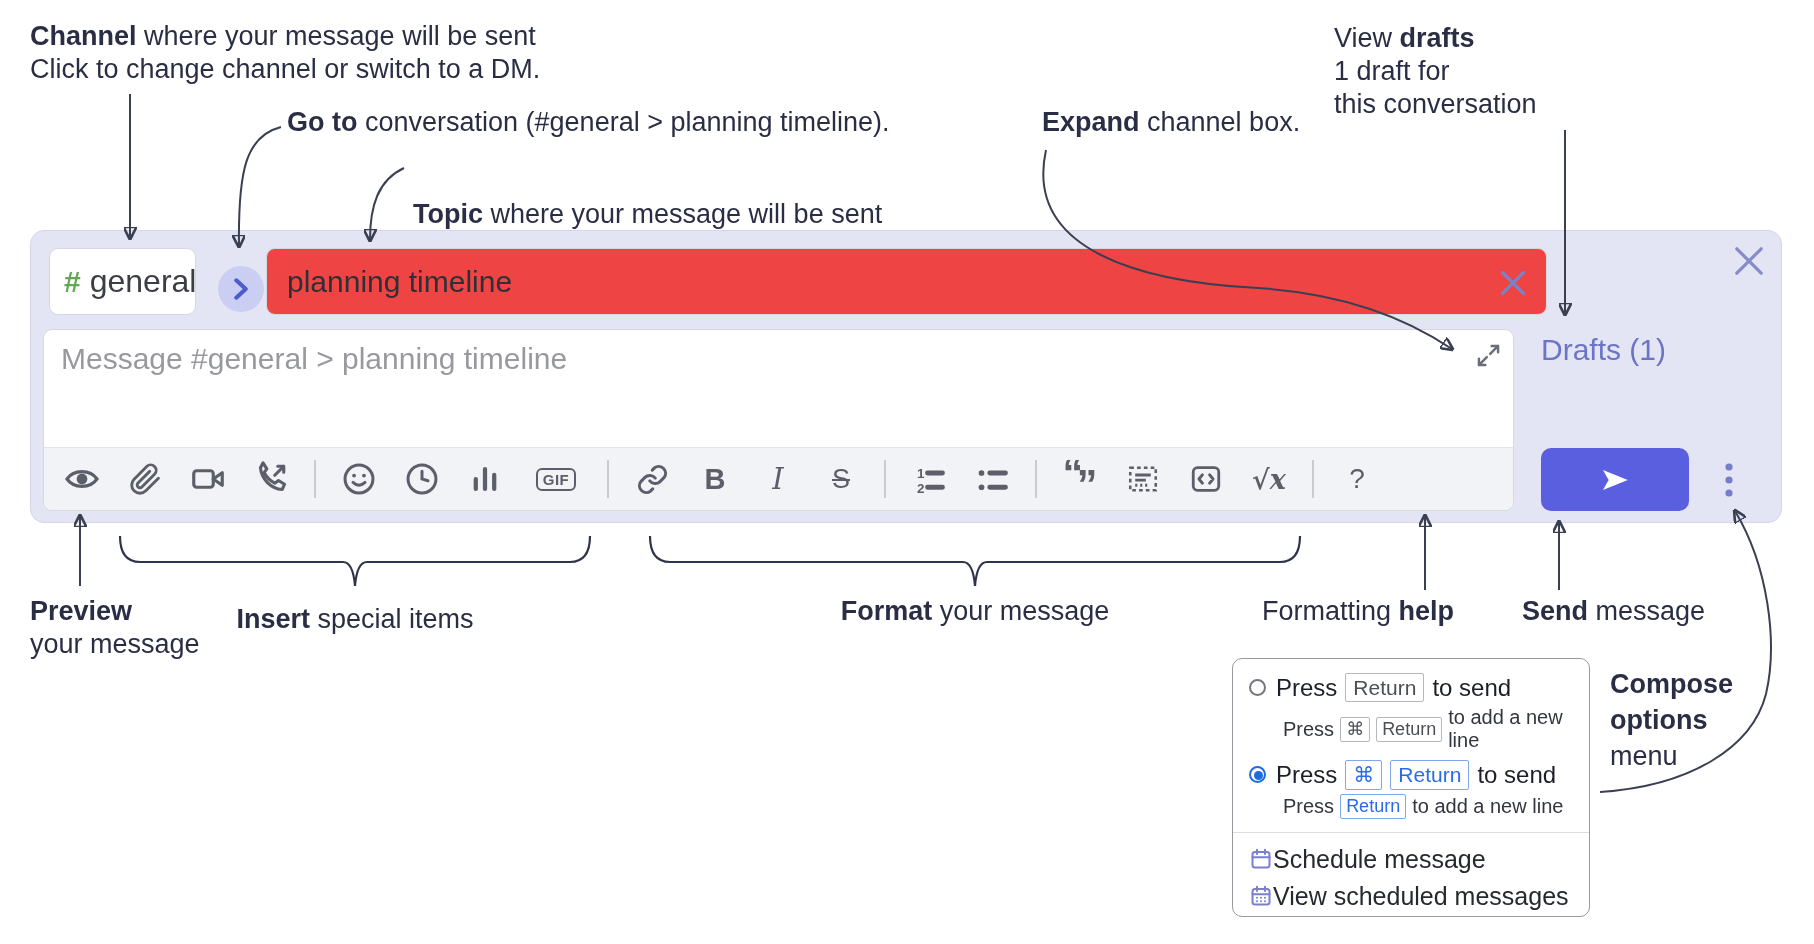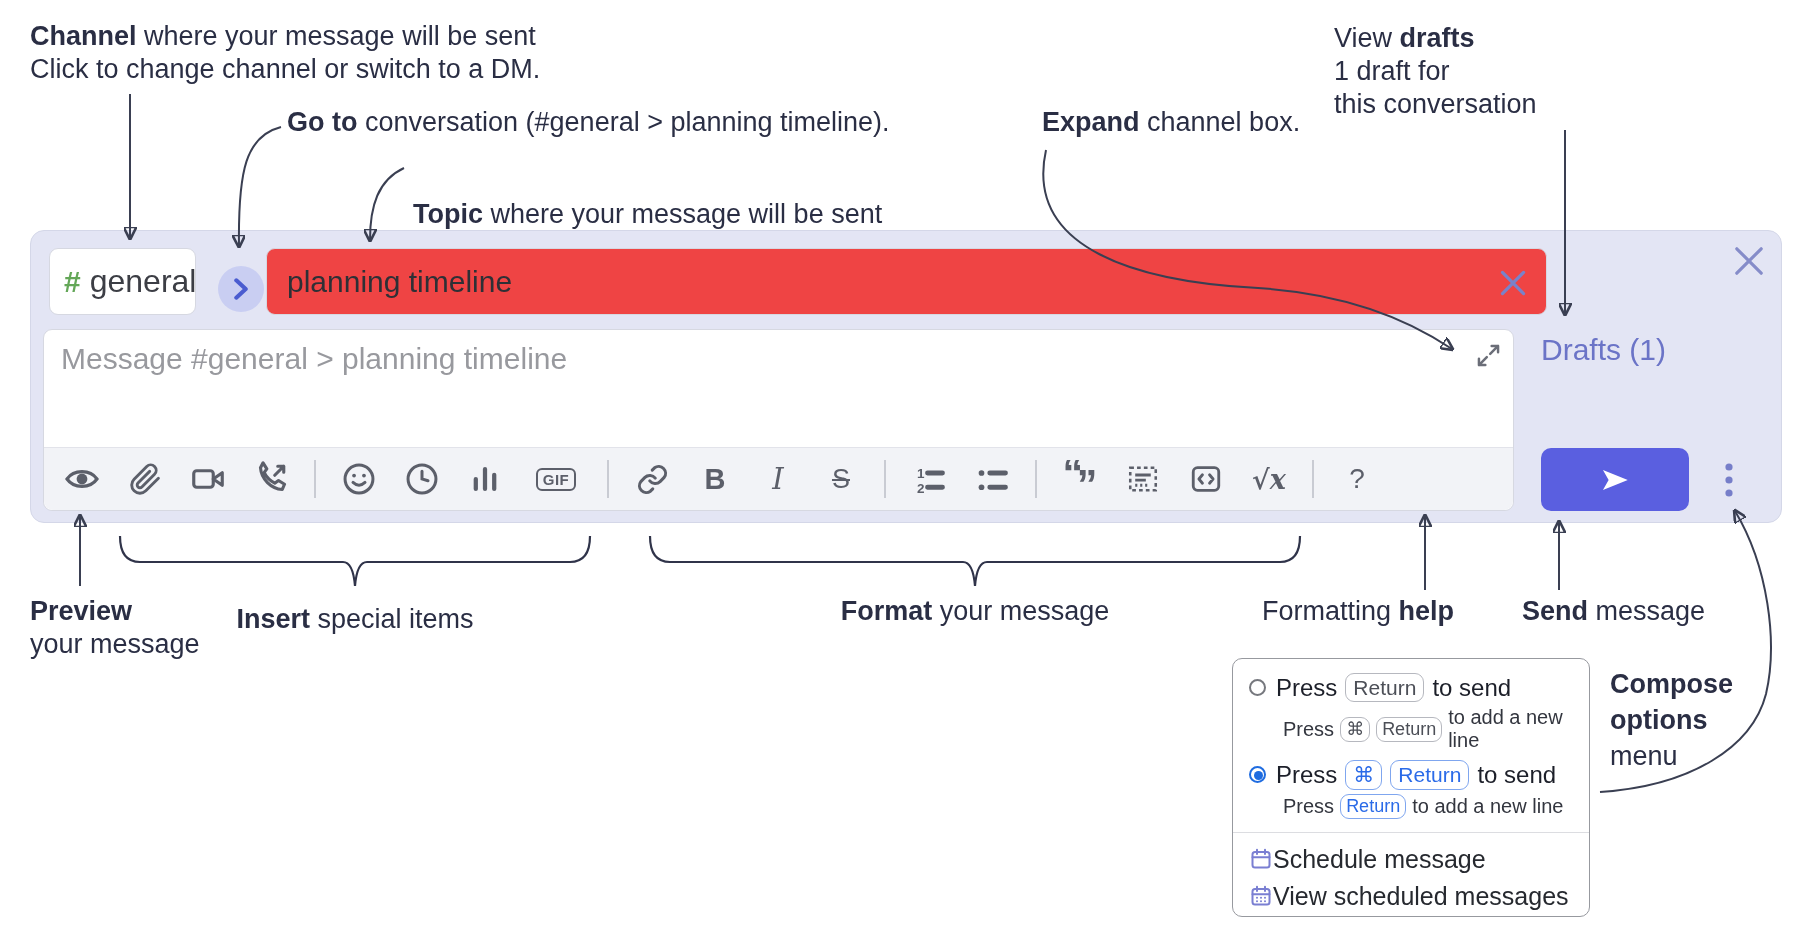--- a/index.html
+++ b/index.html
@@ -55,21 +55,21 @@
   .send-btn{position:absolute;left:1510px;top:217px;width:148px;height:63px;background:var(--accent);border:none;border-radius:10px;display:flex;align-items:center;justify-content:center;cursor:pointer;}
   .dots-btn{position:absolute;left:1686px;top:226px;width:24px;height:46px;display:flex;align-items:center;justify-content:center;cursor:pointer;}
   
   .popup{position:absolute;left:1232px;top:658px;width:358px;height:259px;background:#fff;border:1.5px solid #97999f;border-radius:10px;z-index:6;padding:11px 0 8px 0;font-size:24px;color:#1c1f29;}
   .opt{display:flex;align-items:center;gap:10px;padding:3px 16px;cursor:pointer;}
   .opt .txt{display:flex;align-items:center;gap:8px;}
   .optsub{padding:1px 16px 5px 50px;font-size:20px;color:#33363f;display:flex;align-items:center;gap:6px;cursor:pointer;}
   .radio{width:17px;height:17px;border:2px solid #76787e;border-radius:50%;flex:0 0 auto;position:relative;background:#fff;}
   .radio.sel{border-color:#1f6ce0;}
   .radio.sel::after{content:"";position:absolute;left:3px;top:3px;width:9px;height:9px;border-radius:50%;background:#1f6ce0;}
-  kbd{font-family:"Liberation Sans",sans-serif;font-size:21px;color:#4c4f57;border:1.3px solid #b6b8bf;border-radius:9px;background:#fff;padding:0 7px;line-height:1.3;}
+  kbd{font-family:"Liberation Sans",sans-serif;font-size:21px;color:#4c4f57;border:1.3px solid #b6b8bf;border-radius:2px;background:#fff;padding:0 7px;line-height:1.3;}
   .optsub kbd{font-size:18px;padding:0 5px;}
   kbd.blue{color:var(--kbd-blue);border-color:#7fa6ef;}
   .pdiv{border-top:1px solid #dcdde1;margin:8px 0;}
   .pitem{display:flex;align-items:center;gap:0;padding:4px 16px;font-size:25px;color:#26292f;cursor:pointer;}
   .pitem svg{flex:0 0 auto;}
 </style>
 </head>
 <body>
 
 <div class="ann" style="left:30px;top:20px;">

